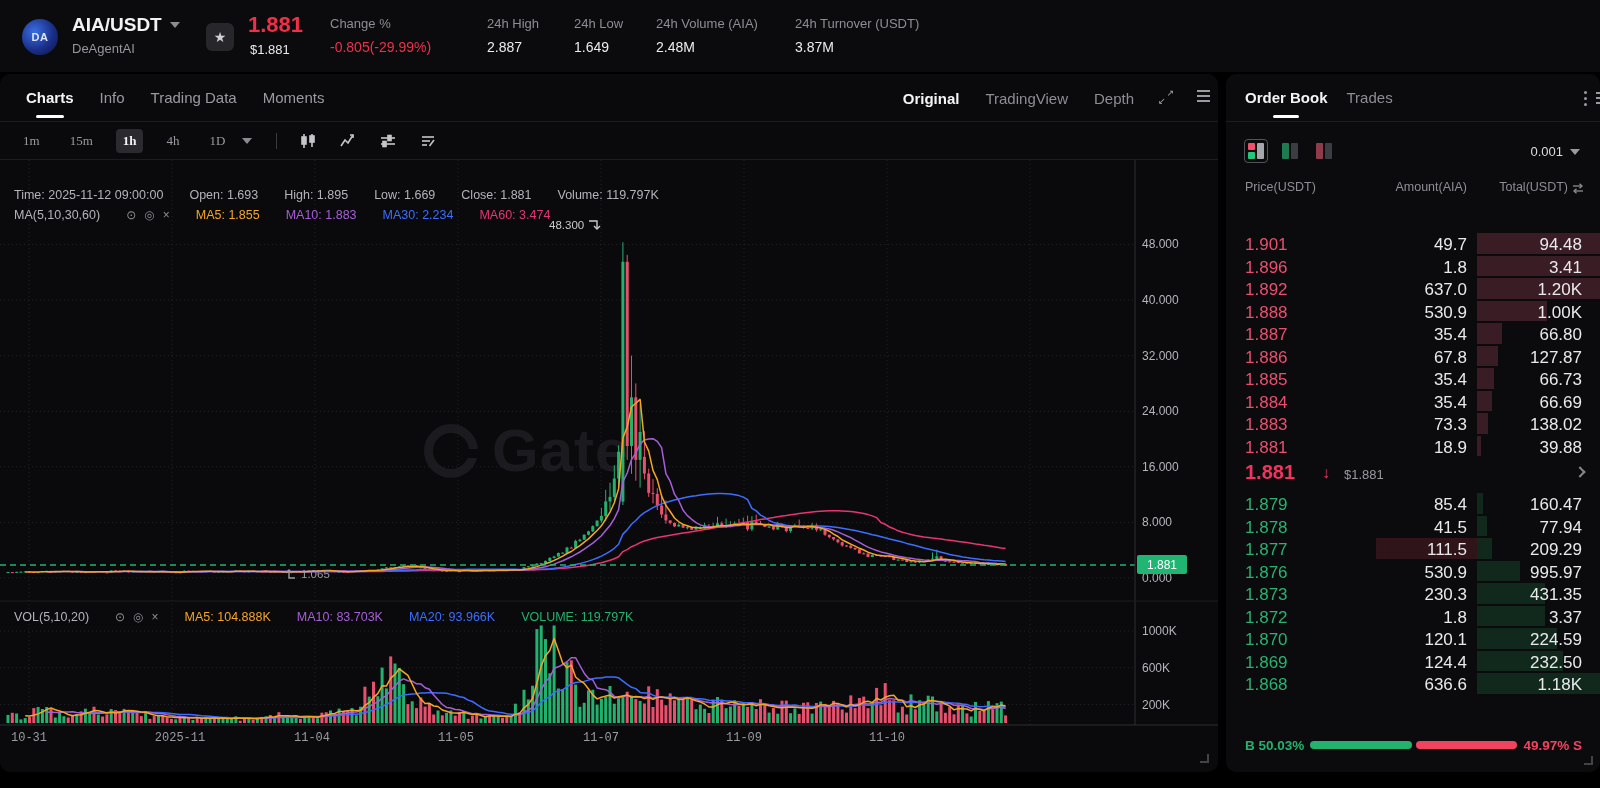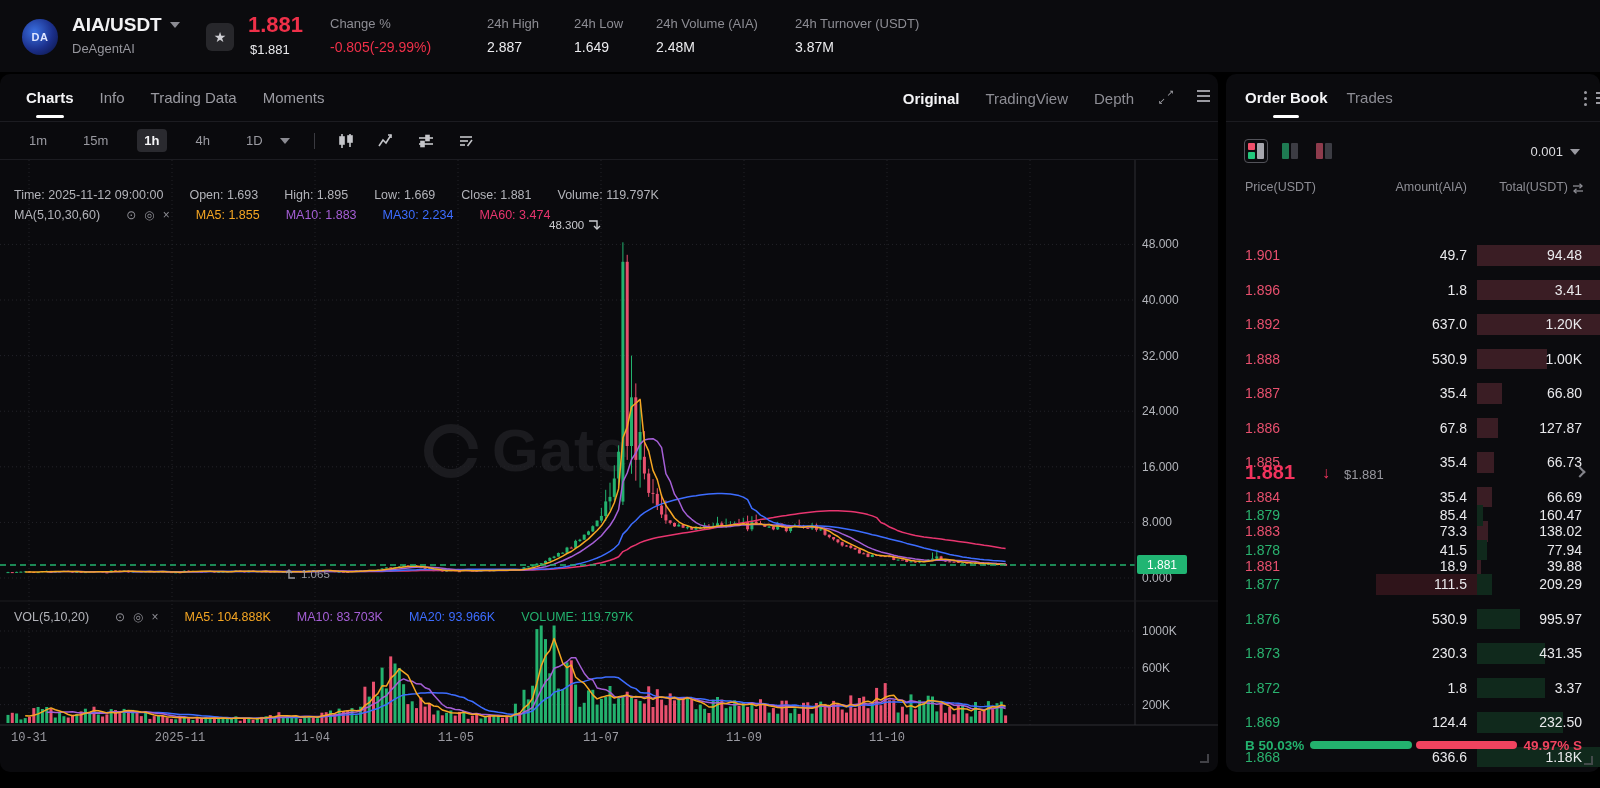--- a/index.html
+++ b/index.html
@@ -29,21 +29,21 @@
   #chart-tabs { position:absolute; left:0; top:0; width:100%; height:48px; border-bottom:1px solid #1c1c21;
     display:flex; align-items:center; }
   .ctab { color:#9a9aa1; font-size:15px; margin-left:26px; position:relative; height:48px; line-height:48px; }
   .ctab.active { color:#f4f4f6; font-weight:bold; }
   .ctab.active::after { content:""; position:absolute; left:50%; transform:translateX(-50%); bottom:4px; width:28px; height:3px; border-radius:2px; background:#fff; }
   #view-tabs { position:absolute; right:84px; top:0; height:48px; display:flex; align-items:center; gap:26px; }
   .vtab { color:#8d8d94; font-size:15px; }
   .vtab.active { color:#f4f4f6; font-weight:bold; }
   
   #tf-row { position:absolute; left:0; top:48px; width:100%; height:38px; border-bottom:1px solid #1c1c21; display:flex; align-items:center; }
-  .tf { color:#9a9aa1; font-size:13px; margin-left:22px; padding:4px 7px; border-radius:4px; }
+  .tf { color:#9a9aa1; font-size:13px; margin-left:16px; padding:4px 7px; border-radius:4px;font-family:Liberation Serif, serif; }
   .tf.active { background:#2a2a2f; color:#f4f4f6; font-weight:bold; }
   .tool-sep { width:1px; height:16px; background:#3a3a40; margin-left:22px; }
   .ticon { margin-left:22px; display:flex; align-items:center; }
   
   #chart-box { position:absolute; left:0; top:86px; width:1218px; height:612px; }
   #watermark { position:absolute; left:424px; top:256px; display:flex; align-items:center; gap:14px; color:#1b1b1f; }
   #wm-g { width:54px; height:54px; border:9px solid #1b1b1f; border-radius:50%; position:relative; }
   #wm-g::after { content:""; position:absolute; right:-9px; top:16px; width:20px; height:9px; background:#0a0a0d; }
   #wm-text { font-size:60px; font-weight:bold; letter-spacing:1px; }
   .legend-row { position:absolute; left:14px; display:flex; gap:26px; font-size:12.5px; color:#b3b4ba; white-space:nowrap; }
@@ -62,21 +62,21 @@
   #kebab i { width:3px; height:3px; border-radius:50%; background:#9a9aa1; }
   #ob-burger { position:absolute; right:-8px; top:18px; display:flex; flex-direction:column; gap:3px; }
   #ob-burger i { width:12px; height:2px; background:#9a9aa1; }
   .mode-icons { position:absolute; left:19px; top:66px; display:flex; gap:12px; }
   .micon { width:22px; height:22px; border-radius:3px; display:flex; gap:2px; padding:3px; }
   .micon.active { outline:1px solid #53535a; }
   .micon .col { display:flex; flex-direction:column; gap:2px; flex:1; }
   .mbar { flex:1; border-radius:1px; }
   #precision { position:absolute; right:20px; top:70px; color:#dcdce0; font-size:13px; display:flex; align-items:center; gap:7px; }
   .ob-cols { position:absolute; left:0; top:106px; width:100%; height:20px; color:#8d8d94; font-size:12.5px; }
-  .ob-row { position:relative; height:22.5px; font-size:14px;margin-top:12px; }
+  .ob-row { position:relative; height:22.5px; font-size:17px; }
   .ob-price { position:absolute; left:19px; top:3px; }
   .ob-amt { position:absolute; right:133px; top:3px; color:#e9e9ec; }
   .ob-total { position:absolute; right:18px; top:3px; color:#e9e9ec; }
   .depth { position:absolute; left:251px; top:1px; height:20.5px; }
   .flash { position:absolute; left:150px; top:1px; width:114px; height:20.5px; background:rgba(235,70,95,0.16); }
   #asks { position:absolute; left:0; top:158px; width:100%; }
   #bids { position:absolute; left:0; top:418px; width:100%; }
   #mid-row { position:absolute; left:0; top:383px; width:100%; height:35px; }
   #mid-price { position:absolute; left:19px; top:4px; color:#f1335d; font-size:20px; font-weight:bold; }
   #mid-arrow { position:absolute; left:96px; top:7px; color:#f1335d; font-size:16px; font-weight:bold; }
@@ -1176,20 +1176,26 @@
         <div class="ob-amt">230.3</div>
         <div class="ob-total">431.35</div>
       </div>
       <div class="ob-row">
         <div class="depth" style="width: 68px; background: rgb(16, 41, 28);"></div>
         <div class="ob-price" style="color: rgb(42, 178, 111);">1.872</div>
         <div class="ob-amt">1.8</div>
         <div class="ob-total">3.37</div>
       </div>
       <div class="ob-row">
+        <div class="depth" style="width: 80px; background: rgb(16, 41, 28);"></div>
+        <div class="ob-price" style="color: rgb(42, 178, 111);">1.870</div>
+        <div class="ob-amt">120.1</div>
+        <div class="ob-total">224.59</div>
+      </div>
+      <div class="ob-row">
         <div class="depth" style="width: 86px; background: rgb(16, 41, 28);"></div>
         <div class="ob-price" style="color: rgb(42, 178, 111);">1.869</div>
         <div class="ob-amt">124.4</div>
         <div class="ob-total">232.50</div>
       </div>
       <div class="ob-row">
         <div class="depth" style="width: 123px; background: rgb(16, 41, 28);"></div>
         <div class="ob-price" style="color: rgb(42, 178, 111);">1.868</div>
         <div class="ob-amt">636.6</div>
         <div class="ob-total">1.18K</div>

